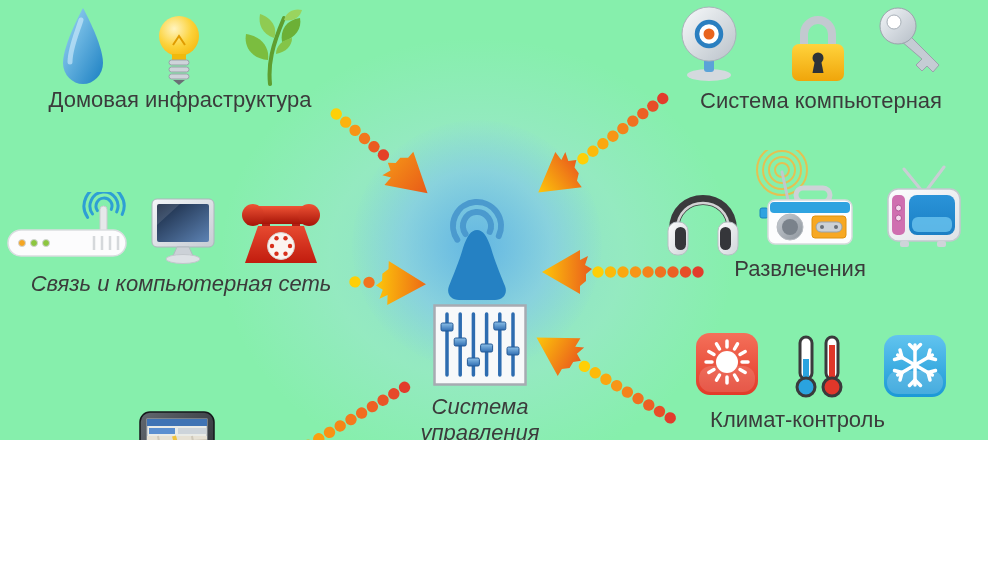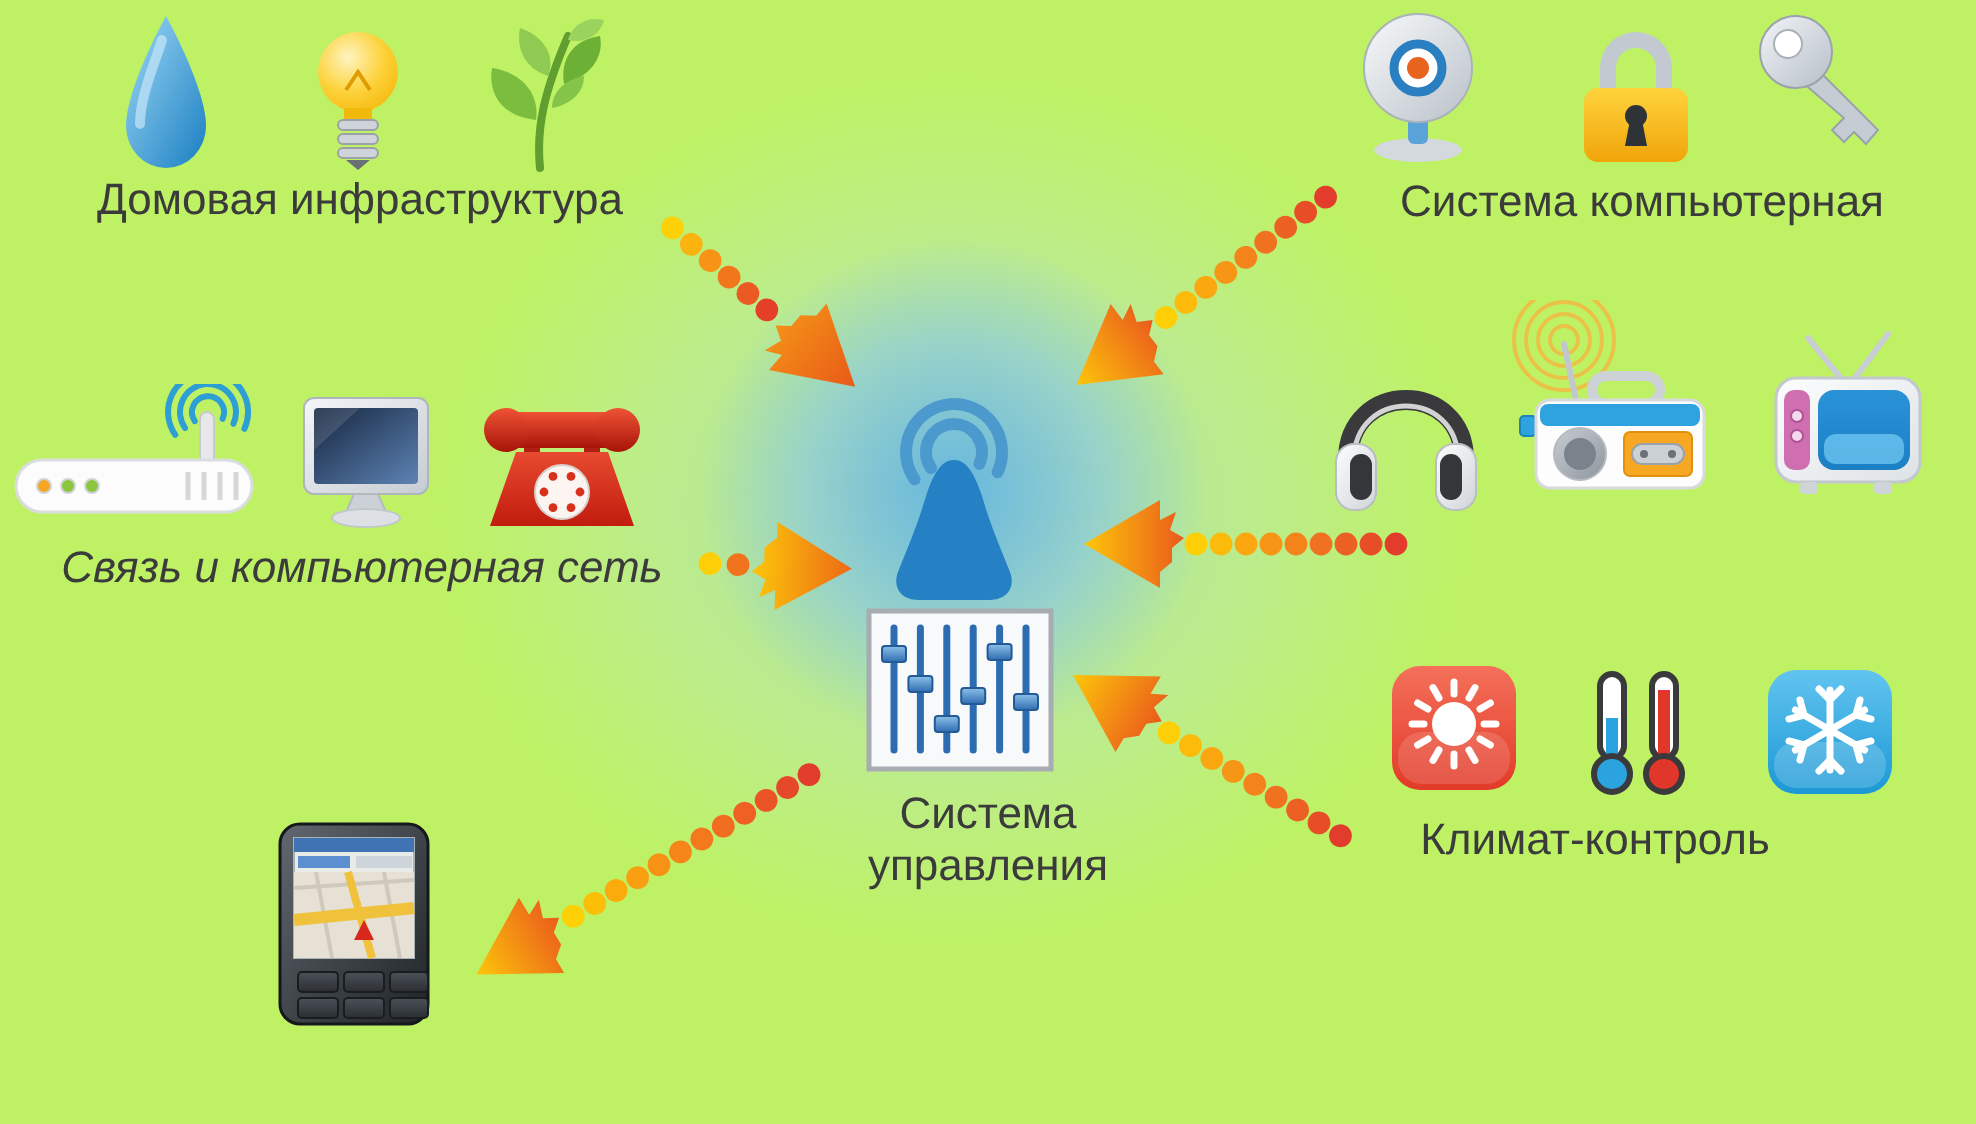--- a/index.html
+++ b/index.html
@@ -1,16 +1,16 @@
 <!DOCTYPE html>
 <html><head>
 <meta charset="utf-8">
 <style>
   html,body{margin:0;padding:0;background:#fff;}
-  #stage{position:relative;width:988px;height:562px;background:#bef264;overflow:hidden;
+  #stage{position:relative;width:988px;height:440px;background:#86efac;overflow:hidden;
          font-family:"Liberation Sans","DejaVu Sans",sans-serif;}
   .abs{position:absolute;}
   .group{position:absolute;}
   .lbl{position:absolute;left:0;width:100%;text-align:center;font-size:22px;color:#3b3b3b;letter-spacing:0;}
   .hub-lbl{line-height:26px;}
   .glow-outer{position:absolute;left:217px;top:35px;width:520px;height:440px;border-radius:50%;
     background:radial-gradient(ellipse at center, rgba(145,203,240,0.50) 0%, rgba(185,220,245,0.28) 40%, rgba(255,255,255,0) 70%);}
   .glow-inner{position:absolute;left:352px;top:120px;width:250px;height:250px;border-radius:50%;
     background:radial-gradient(circle at center, rgba(92,176,230,0.85) 0%, rgba(130,195,240,0.55) 42%, rgba(255,255,255,0) 72%);}
   svg{display:block;}
@@ -221,20 +221,21 @@
       <path d="M40,26 L22,4 M44,26 L62,2" stroke="#c9ced4" stroke-width="3" stroke-linecap="round"></path>
       <rect x="6" y="24" width="72" height="52" rx="10" fill="url(#gtvb)" stroke="#c2c8ce" stroke-width="1.5"></rect>
       <rect x="10" y="30" width="13" height="40" rx="5" fill="#cf6fb0"></rect>
       <circle cx="16.5" cy="43" r="3" fill="#f3d9ec" stroke="#b05394" stroke-width="1"></circle>
       <circle cx="16.5" cy="53" r="3" fill="#f3d9ec" stroke="#b05394" stroke-width="1"></circle>
       <rect x="27" y="30" width="46" height="40" rx="8" fill="url(#gtvs)"></rect>
       <rect x="30" y="52" width="40" height="15" rx="6" fill="#6cc4ef" opacity="0.8"></rect>
       <rect x="18" y="76" width="9" height="6" rx="2" fill="#cfd4d9"></rect>
         <rect x="55" y="76" width="9" height="6" rx="2" fill="#cfd4d9"></rect>
     </svg>
+    <div class="lbl" style="top:108px;">Развлечения</div>
   </div>
 
   <div class="group" style="left:645px;top:328px;width:305px;height:105px;">
     <svg class="abs" style="left:49px;top:3px;" width="66" height="66" viewBox="0 0 66 66">
       <defs>
           <linearGradient id="gsun" x1="0" y1="0" x2="0" y2="1">
         <stop offset="0" stop-color="#f4705a"></stop>
             <stop offset="1" stop-color="#e23a28"></stop>
           </linearGradient>
         </defs>
@@ -350,21 +351,21 @@
       </g>
       <g fill="url(#ghnd)" stroke="#245a96" stroke-width="1">
         <rect x="8" y="19" width="12" height="8" rx="1.5"></rect>
         <rect x="21.2" y="34" width="12" height="8" rx="1.5"></rect>
         <rect x="34.4" y="54" width="12" height="8" rx="1.5"></rect>
         <rect x="47.6" y="40" width="12" height="8" rx="1.5"></rect>
         <rect x="60.8" y="18" width="12" height="8" rx="1.5"></rect>
         <rect x="74" y="43" width="12" height="8" rx="1.5"></rect>
       </g>
     </svg>
-    <div class="lbl hub-lbl" style="top:204px;left:19px;width:160px;">Система управления</div>
+    <div class="lbl hub-lbl" style="top:204px;left:5px;width:160px;font-style:italic;">Система управления</div>
   </div>
 
   <svg class="abs" style="left:315px;top:128px;transform:rotate(41deg);" width="130" height="48" viewBox="0 0 130 48">
     <defs>
         <linearGradient id="gh1" x1="0" y1="0" x2="1" y2="0">
           <stop offset="0" stop-color="#f49017"></stop>
           <stop offset="1" stop-color="#e85a18"></stop>
         </linearGradient>
       </defs>
     <circle cx="7" cy="24" r="5.7" fill="#fdd008"></circle>

